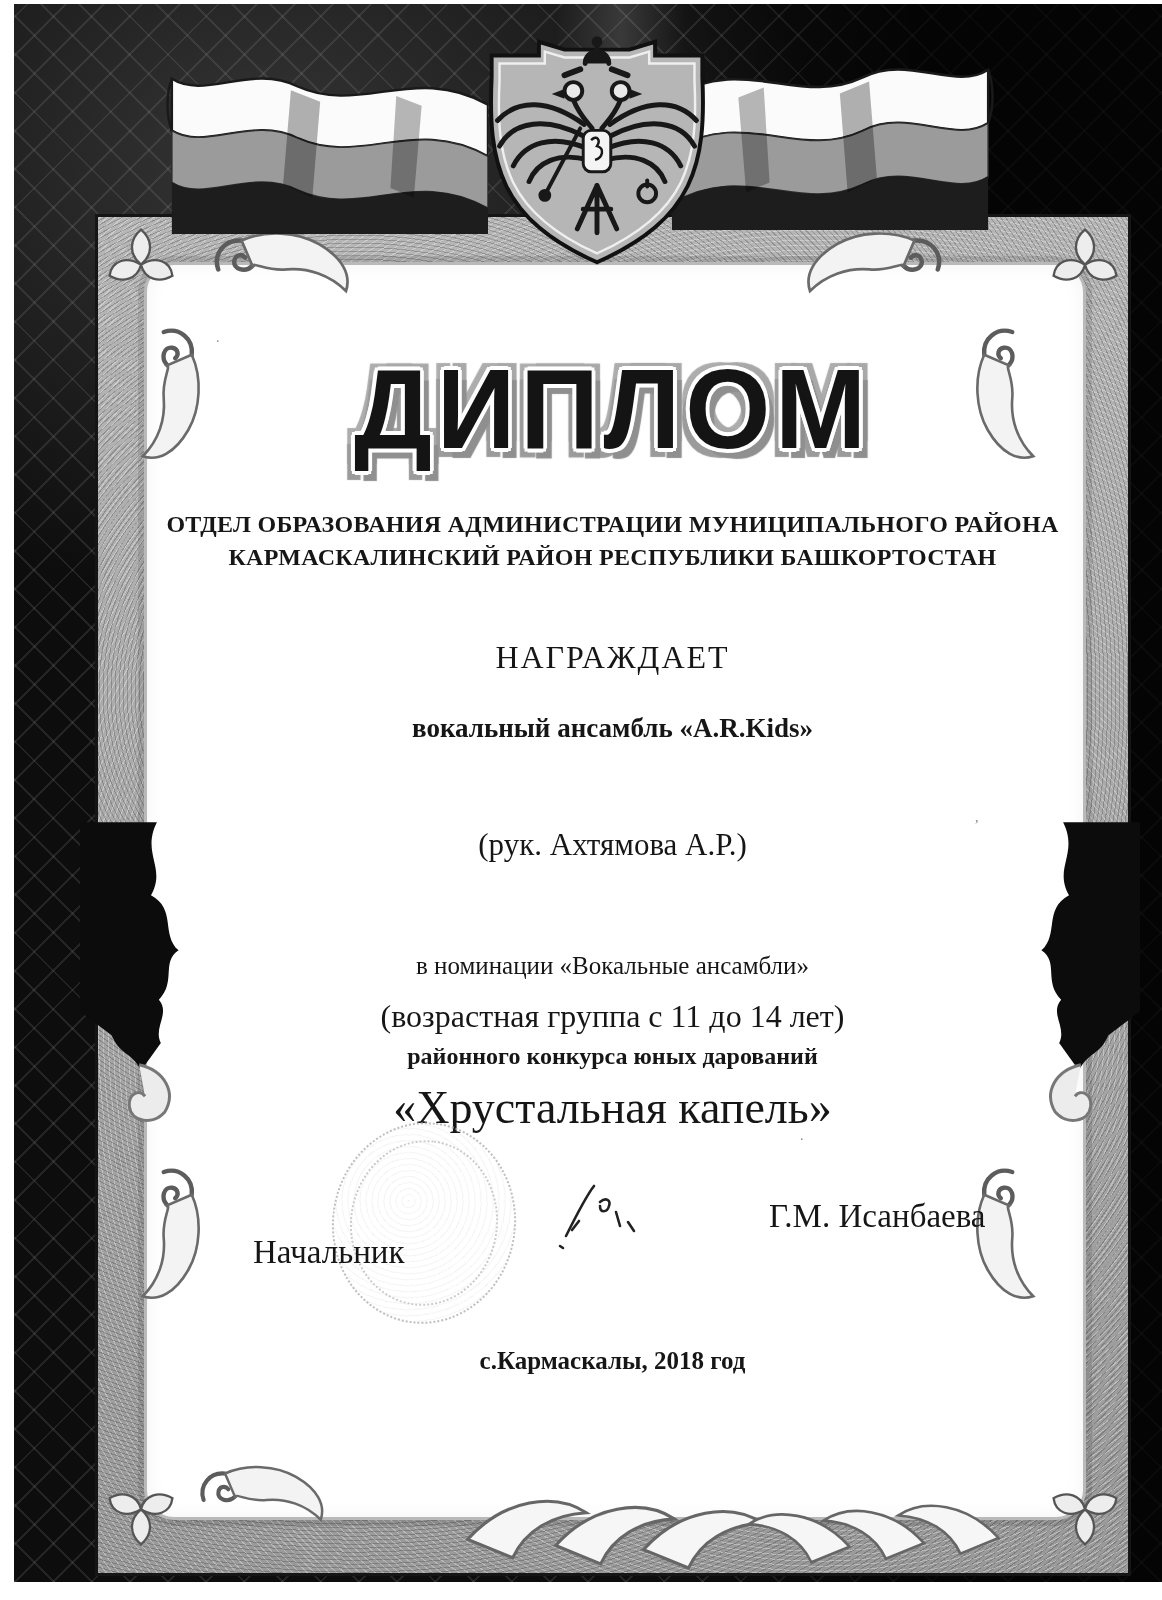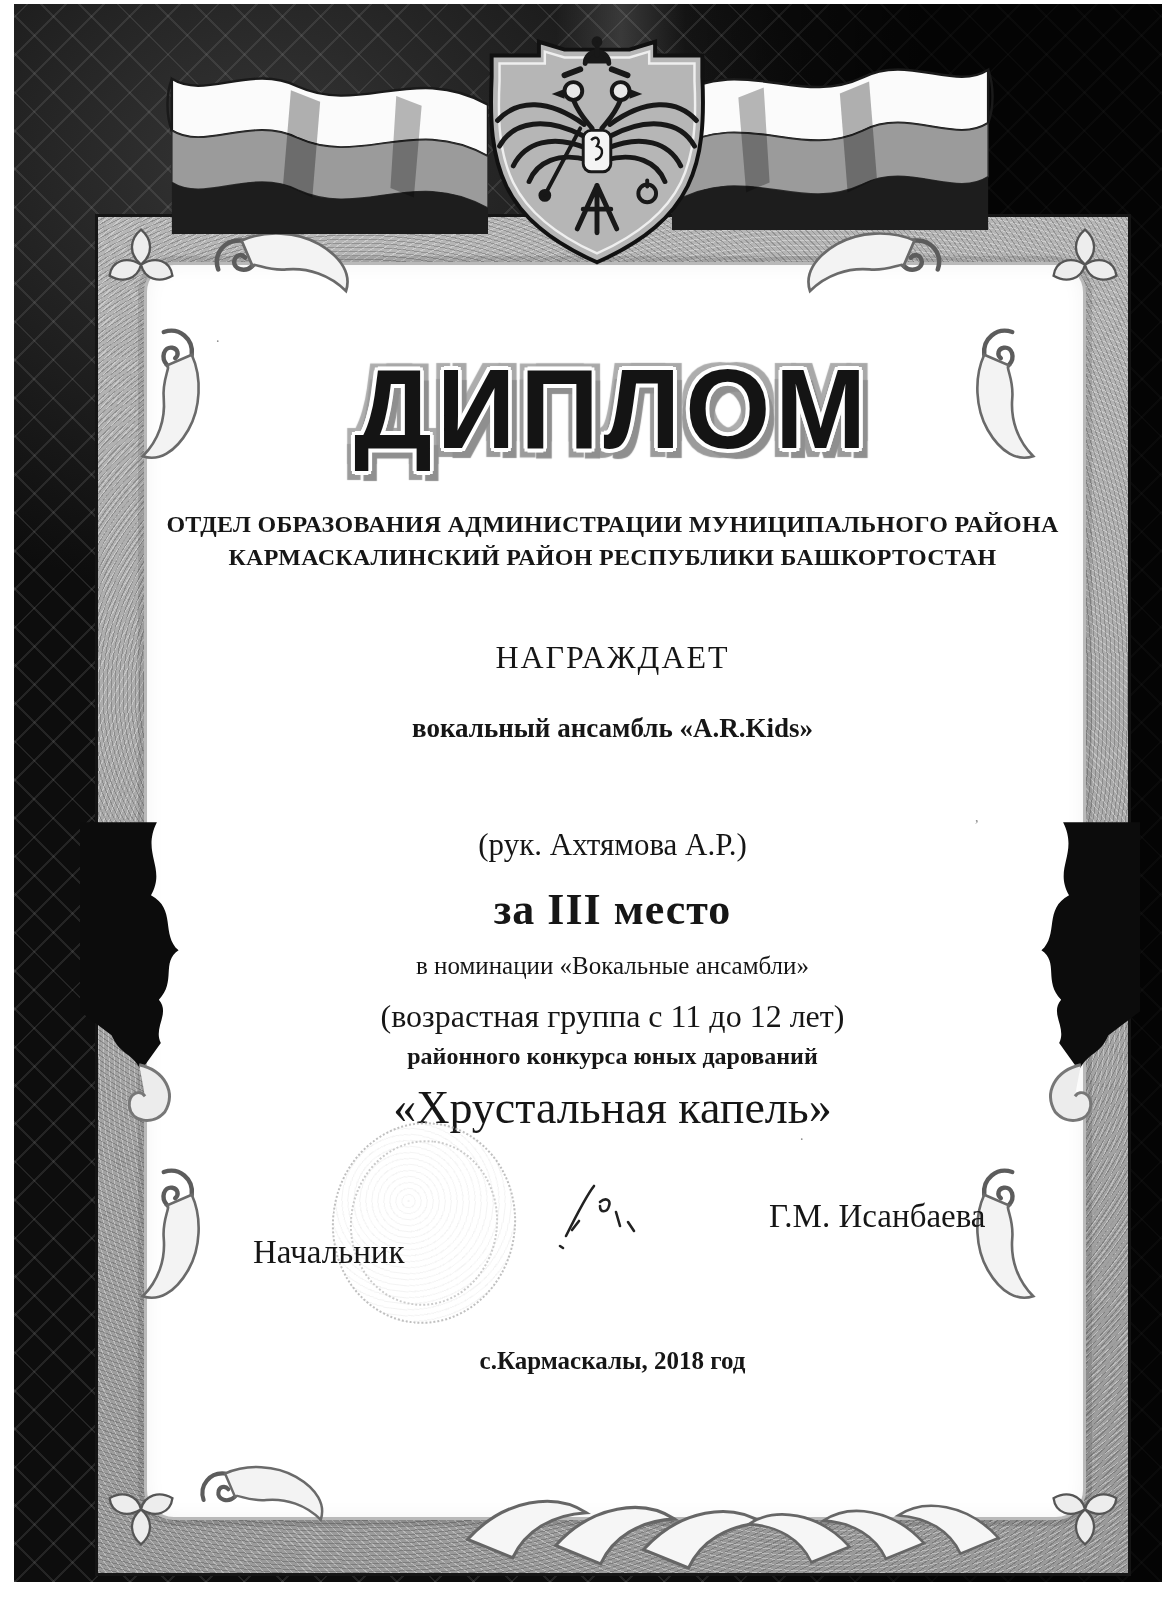--- a/index.html
+++ b/index.html
@@ -225,23 +225,22 @@
   <div class="line title">ДИПЛОМ</div>
 
   <div class="line issuer">
     <div>ОТДЕЛ ОБРАЗОВАНИЯ АДМИНИСТРАЦИИ МУНИЦИПАЛЬНОГО РАЙОНА</div>
     <div>КАРМАСКАЛИНСКИЙ РАЙОН РЕСПУБЛИКИ БАШКОРТОСТАН</div>
   </div>
 
   <div class="line awards-label">НАГРАЖДАЕТ</div>
   <div class="line recipient">вокальный ансамбль «A.R.Kids»</div>
   <div class="line leader">(рук. Ахтямова А.Р.)</div>
-  <div class="line place-award">за III место</div>
   <div class="line nomination">в номинации «Вокальные ансамбли»</div>
-  <div class="line age-group">(возрастная группа с 11 до 12 лет)</div>
+  <div class="line age-group">(возрастная группа с 11 до 14 лет)</div>
   <div class="line competition">районного конкурса юных дарований</div>
   <div class="line competition-name">«Хрустальная капель»</div>
 
   <div class="stamp">
     <div class="stamp-inner"></div>
   </div>
   <svg class="signature-svg" width="110" height="90" viewBox="0 0 110 90">
     <g stroke="#222" stroke-width="2.6" fill="none" stroke-linecap="round">
       <path d="M14,70 C24,50 34,30 42,20"></path>
       <path d="M20,64 l7,-9"></path>

